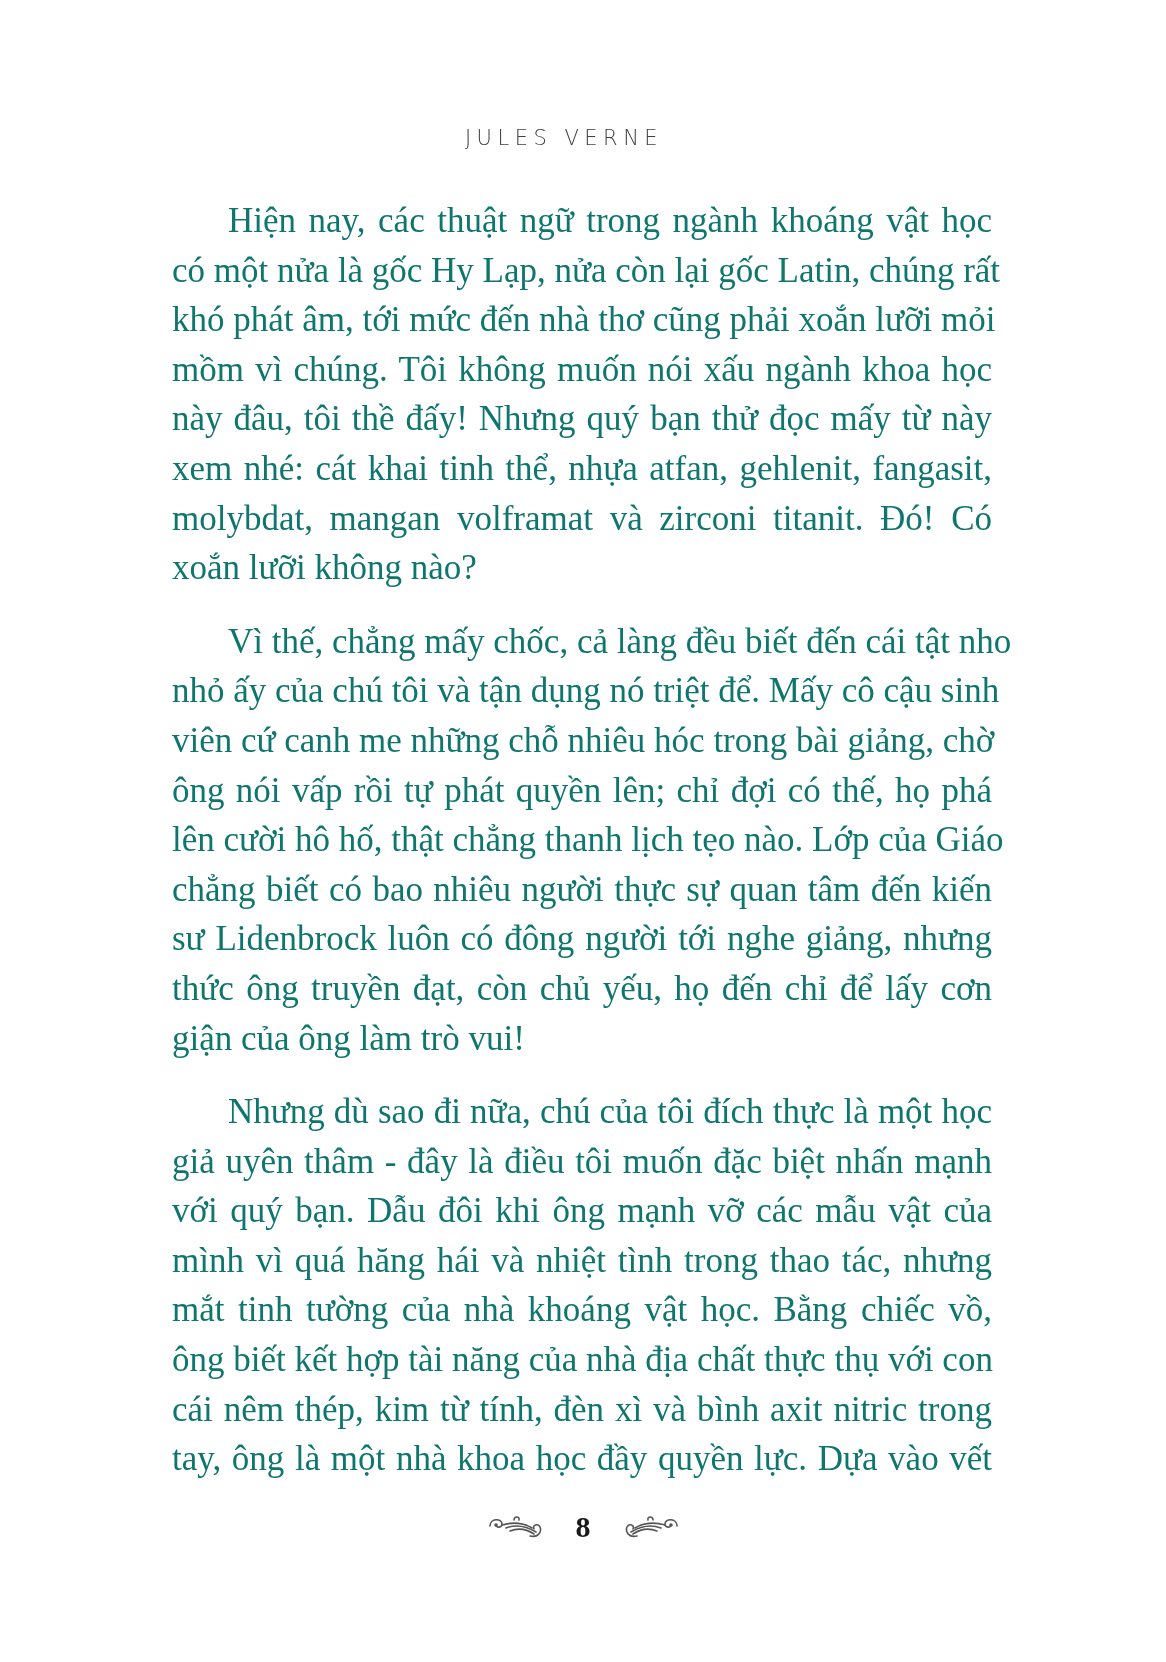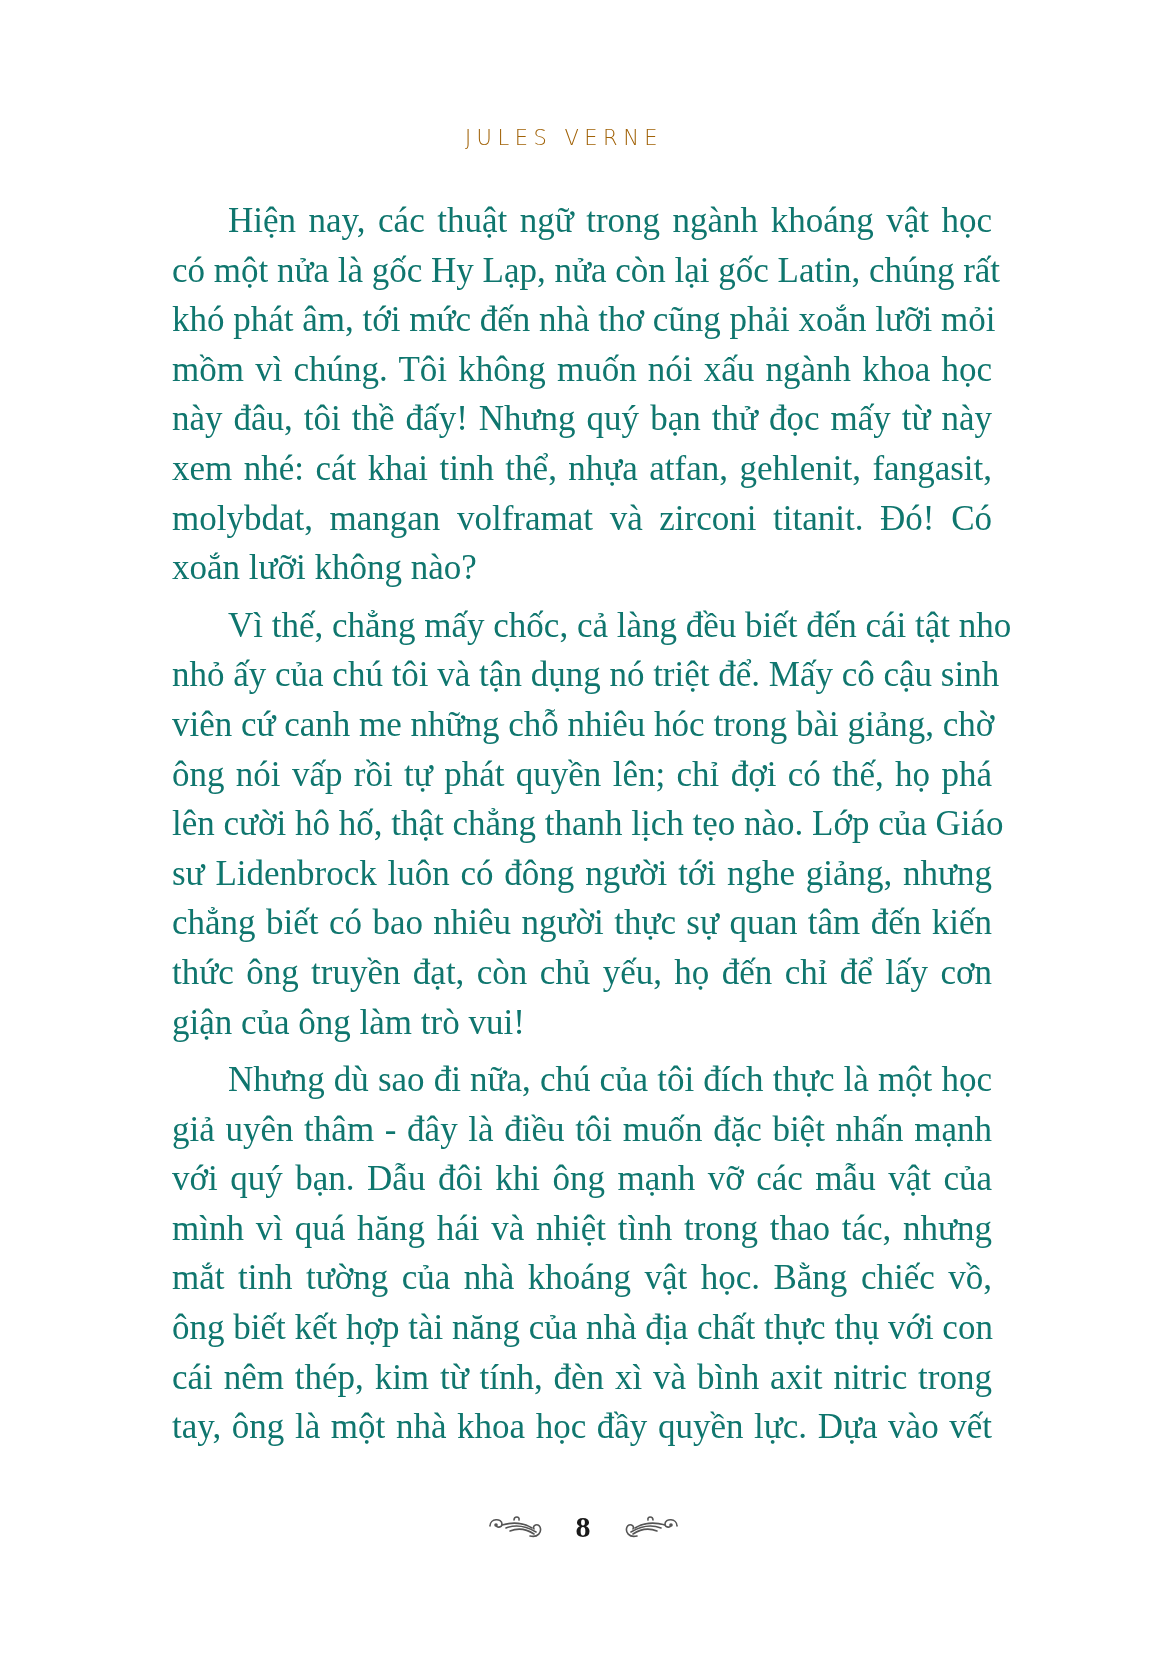--- a/index.html
+++ b/index.html
@@ -1,29 +1,29 @@
 <!DOCTYPE html>
 <html><head>
 <meta charset="utf-8">
 <style>
   html, body { margin: 0; padding: 0; background: #ffffff; }
   body { width: 1166px; height: 1662px; position: relative; overflow: hidden; }
   .page { position: absolute; left: 0; top: 0; width: 1166px; height: 1662px; background: #fff; }
   .running-head {
     position: absolute; top: 126px; left: 384px; width: 360px; text-align: center;
     font-family: "DejaVu Sans", sans-serif; font-weight: 300;
-    font-size: 21px; letter-spacing: 5.5px; color: #a16207;
+    font-size: 21px; letter-spacing: 5.5px; color: #404040;
   }
   .body-text {
     position: absolute; left: 172px; top: 196px; width: 820px;
     font-family: Liberation Serif, serif; font-size: 35px; line-height: 49.6px;
     color: #0f766e; text-align: justify;
   }
   .para { margin: 0; text-indent: 56px; }
-  .para + .para { margin-top: 8px; }
+  .para + .para { margin-top: 24px; }
   .line { display: block; text-align: justify; text-align-last: justify; white-space: nowrap; }
   .line.last { text-align-last: left; }
   .folio {
     position: absolute; top: 1510px; left: 0; width: 1166px; display: flex;
     justify-content: center; align-items: center; gap: 30px;
   }
   .folio-num {
     font-family: "Liberation Serif", serif; font-weight: bold; font-size: 30px; color: #1a1a1a;
   }
   .ornament { width: 60px; height: 30px; }
@@ -44,22 +44,22 @@
       <span class="line" style="text-indent:0">xem nhé: cát khai tinh thể, nhựa atfan, gehlenit, fangasit,</span>
       <span class="line" style="text-indent:0">molybdat, mangan volframat và zirconi titanit. Đó! Có</span>
       <span class="line last" style="text-indent:0">xoắn lưỡi không nào?</span>
     </p>
     <p class="para">
       <span class="line">Vì thế, chẳng mấy chốc, cả làng đều biết đến cái tật nho</span>
       <span class="line" style="text-indent:0">nhỏ ấy của chú tôi và tận dụng nó triệt để. Mấy cô cậu sinh</span>
       <span class="line" style="text-indent:0">viên cứ canh me những chỗ nhiêu hóc trong bài giảng, chờ</span>
       <span class="line" style="text-indent:0">ông nói vấp rồi tự phát quyền lên; chỉ đợi có thế, họ phá</span>
       <span class="line" style="text-indent:0">lên cười hô hố, thật chẳng thanh lịch tẹo nào. Lớp của Giáo</span>
+      <span class="line" style="text-indent:0">chẳng biết có bao nhiêu người thực sự quan tâm đến kiến</span>
       <span class="line" style="text-indent:0">sư Lidenbrock luôn có đông người tới nghe giảng, nhưng</span>
-      <span class="line" style="text-indent:0">chẳng biết có bao nhiêu người thực sự quan tâm đến kiến</span>
       <span class="line" style="text-indent:0">thức ông truyền đạt, còn chủ yếu, họ đến chỉ để lấy cơn</span>
       <span class="line last" style="text-indent:0">giận của ông làm trò vui!</span>
     </p>
     <p class="para">
       <span class="line">Nhưng dù sao đi nữa, chú của tôi đích thực là một học</span>
       <span class="line" style="text-indent:0">giả uyên thâm - đây là điều tôi muốn đặc biệt nhấn mạnh</span>
       <span class="line" style="text-indent:0">với quý bạn. Dẫu đôi khi ông mạnh vỡ các mẫu vật của</span>
       <span class="line" style="text-indent:0">mình vì quá hăng hái và nhiệt tình trong thao tác, nhưng</span>
       <span class="line" style="text-indent:0">mắt tinh tường của nhà khoáng vật học. Bằng chiếc vồ,</span>
       <span class="line" style="text-indent:0">ông biết kết hợp tài năng của nhà địa chất thực thụ với con</span>

